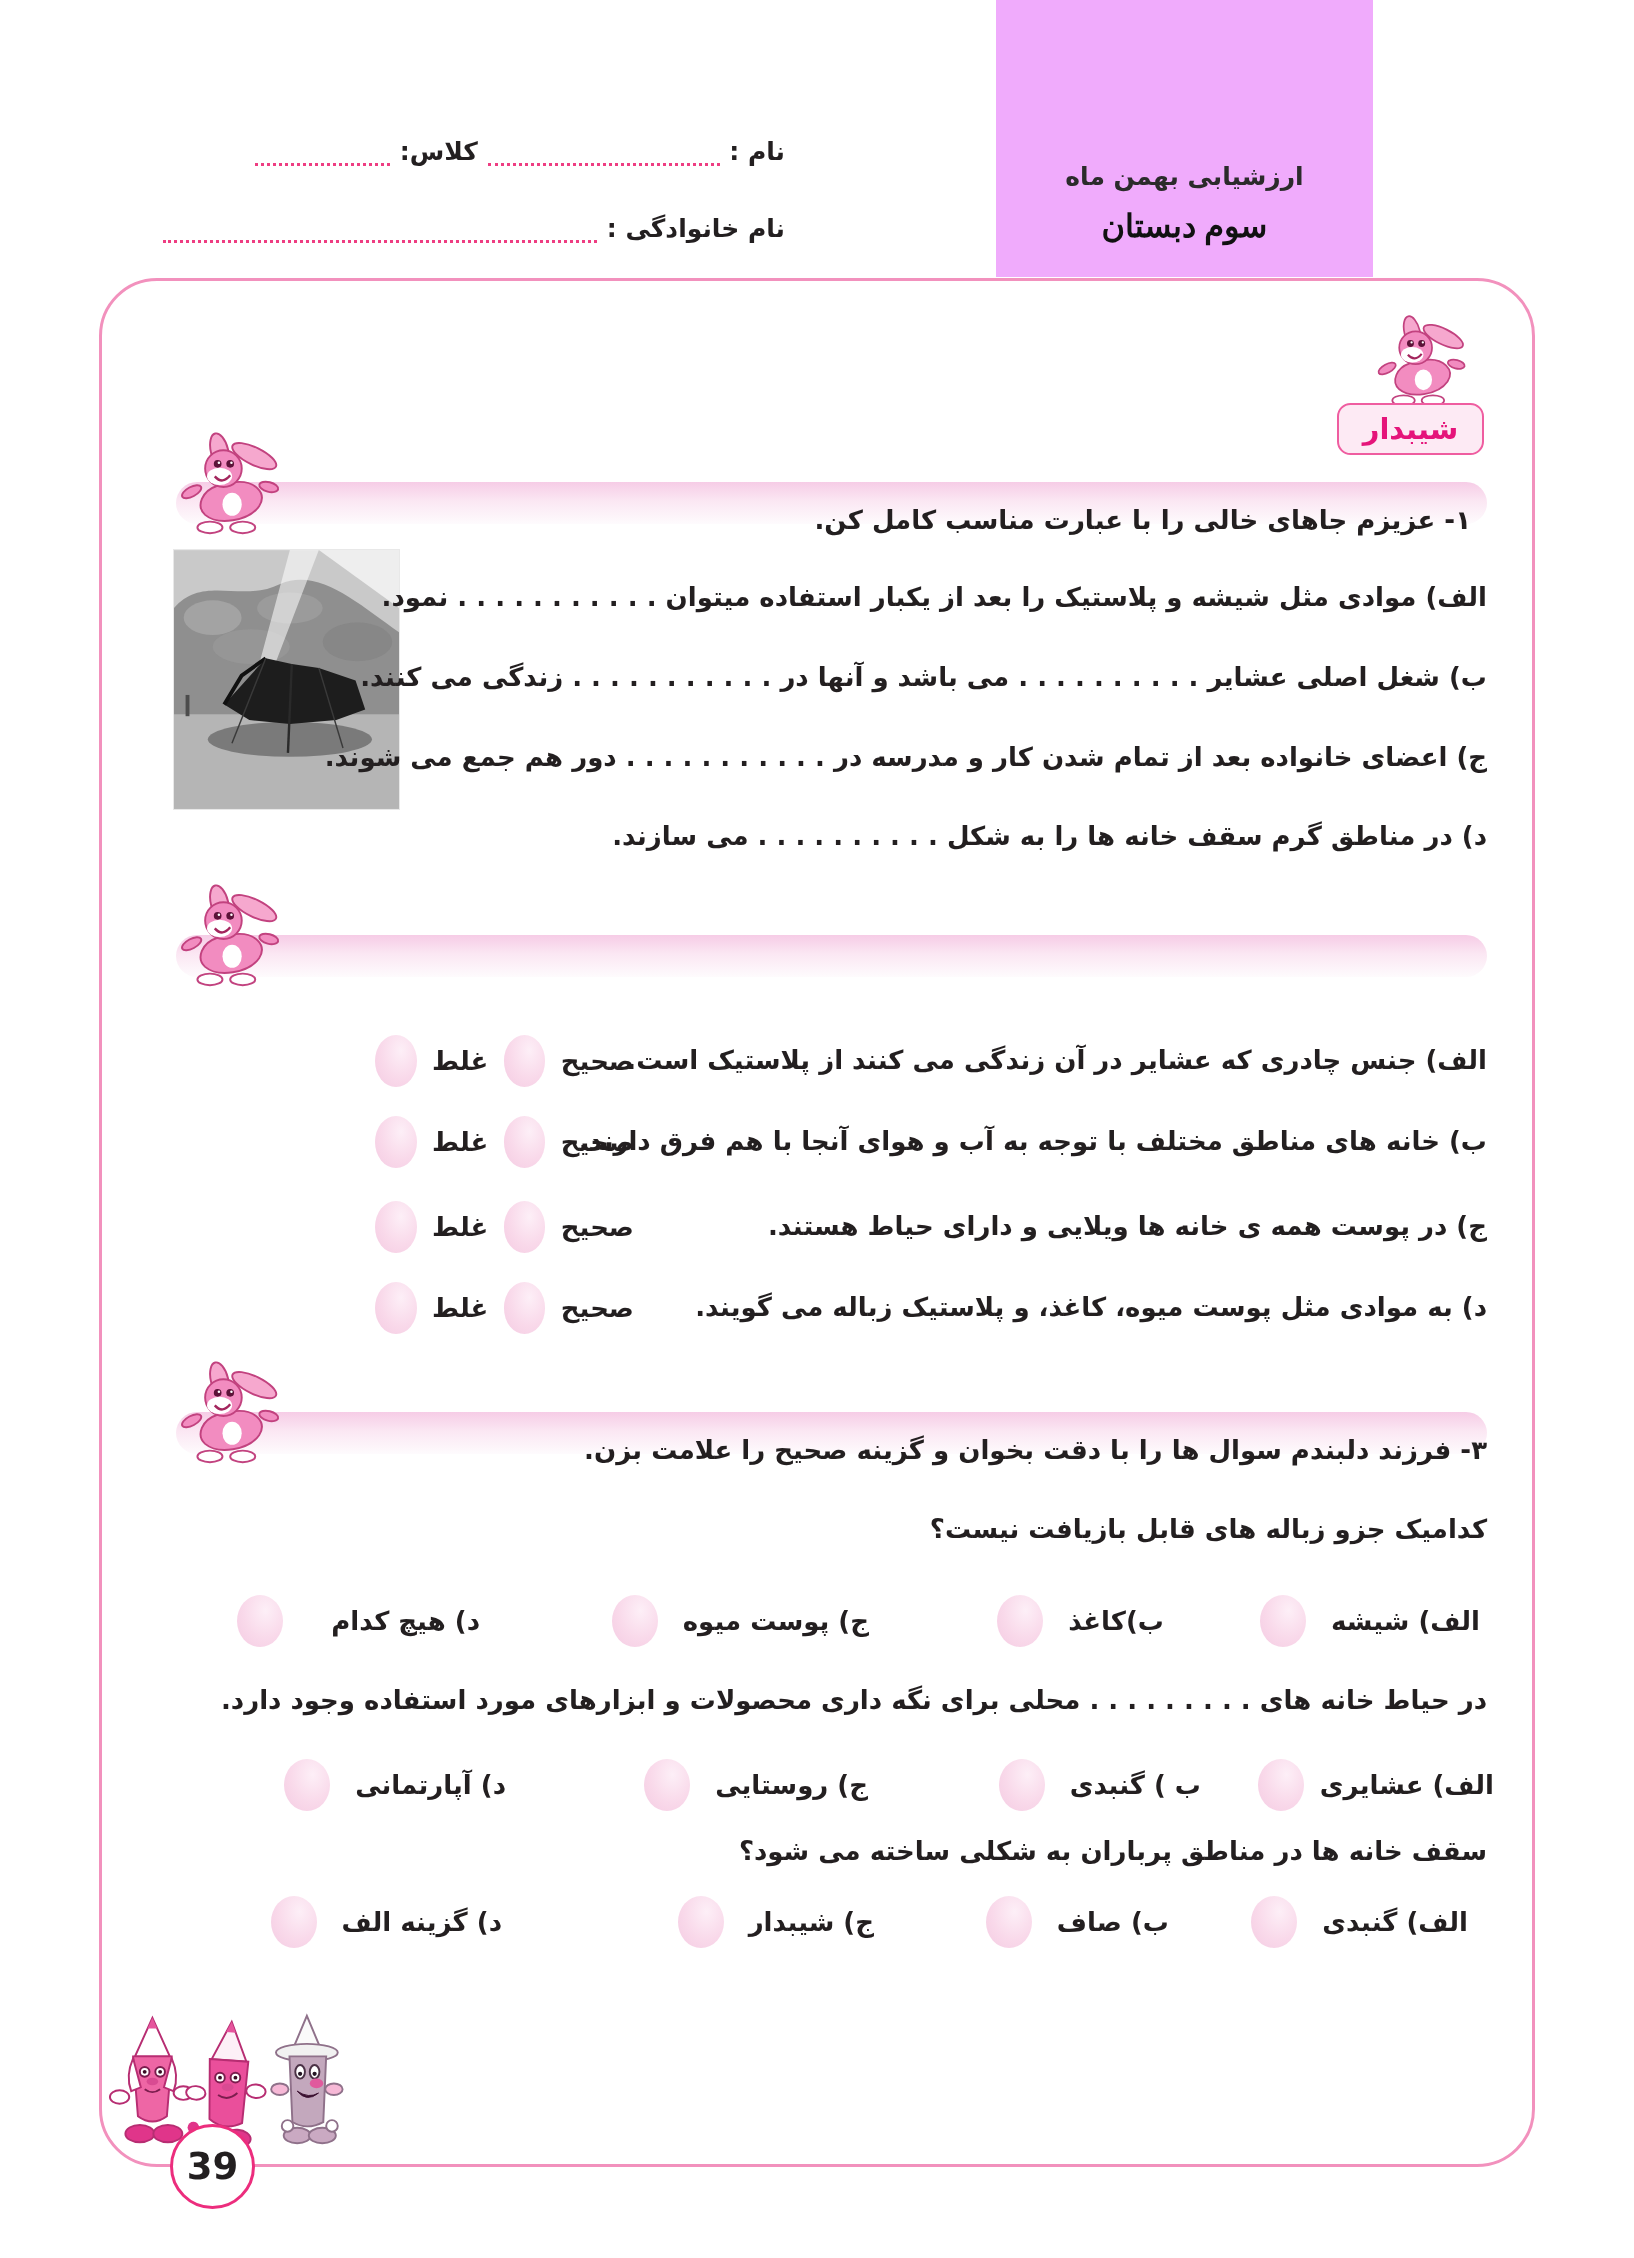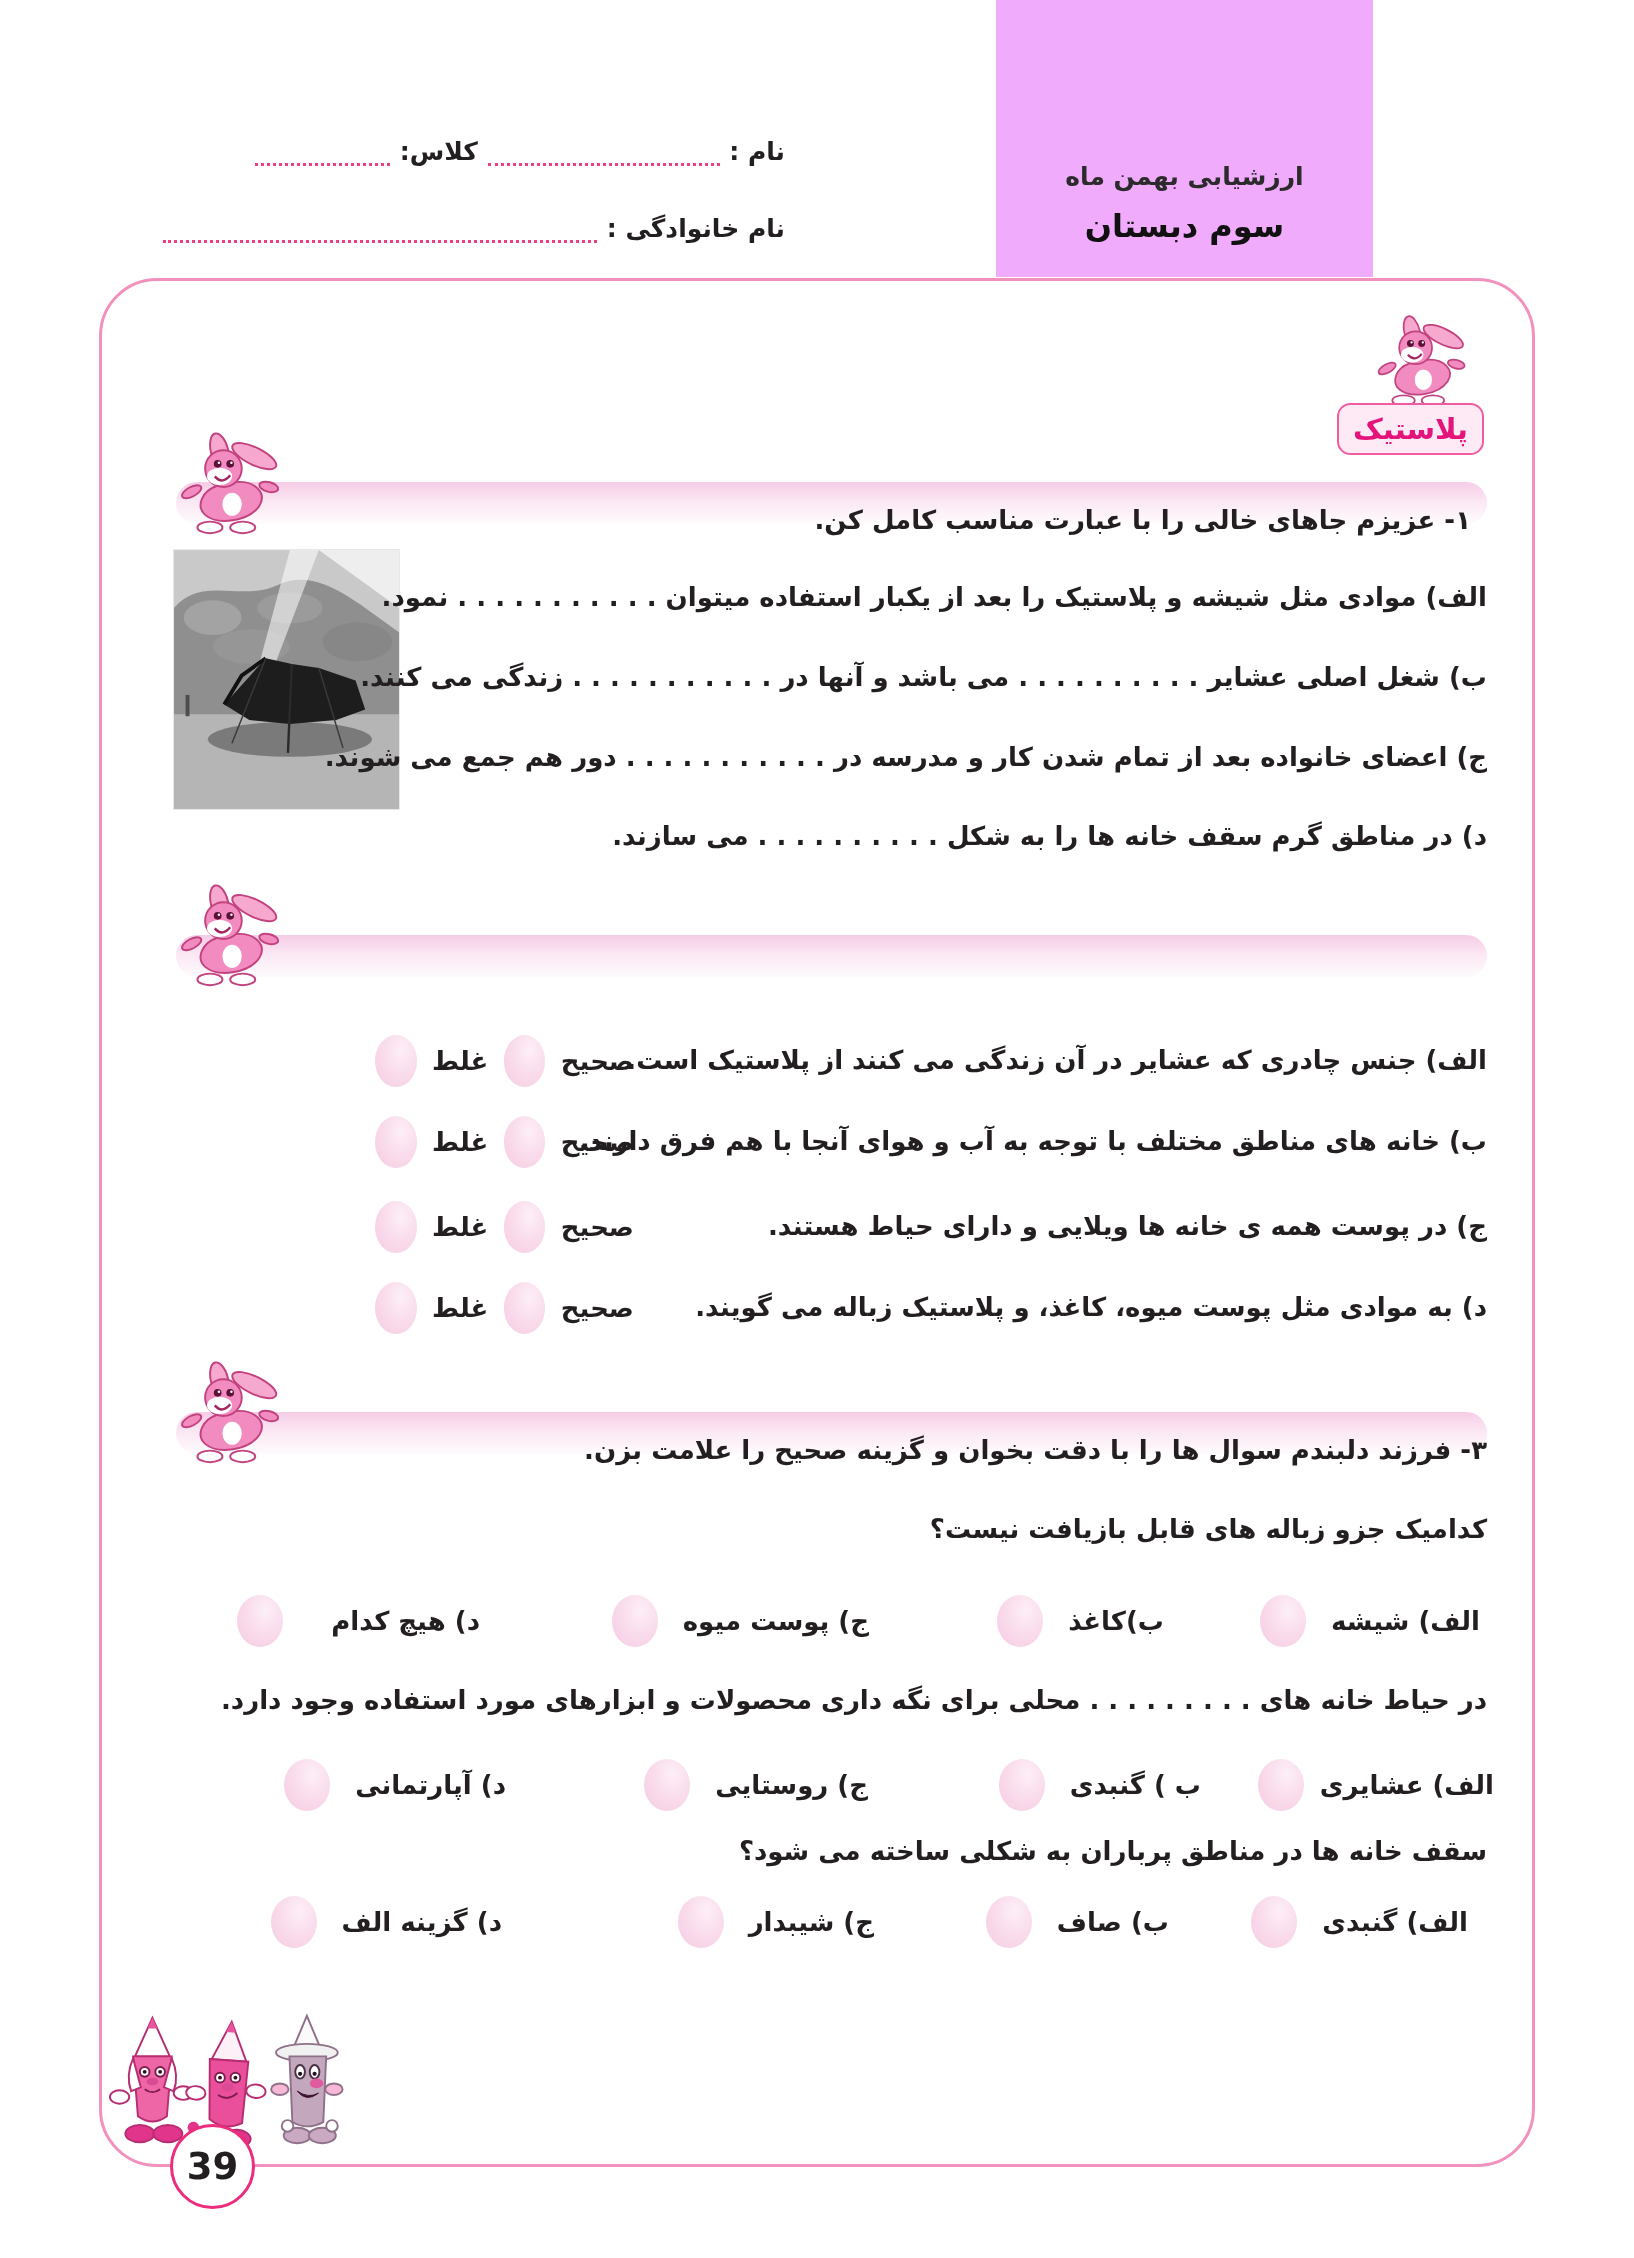--- a/index.html
+++ b/index.html
@@ -4,21 +4,21 @@
 <style>
   html,body{margin:0;padding:0;background:#fff;}
   .page{position:relative;width:1635px;height:2258px;background:#ffffff;
         font-family:"DejaVu Sans",sans-serif;color:#231f20;overflow:hidden;}
   .abs{position:absolute;}
   .fa{direction:rtl;unicode-bidi:embed;}
   .nowrap{white-space:nowrap;}
   
   .pink-block{background:#f0abfc;}
   .hdr-line{font-size:25px;font-weight:600;text-align:center;color:#2b2b2b;}
-  .hdr-grade{font-size:32px;font-weight:800;text-align:center;color:#111;}
+  .hdr-grade{font-size:32px;font-weight:800;text-align:center;color:#111;font-family:Liberation Serif, serif;}
   .name-row{display:flex;direction:rtl;align-items:flex-end;gap:9.7px;font-size:25px;font-weight:600;}
   .dots{border-bottom:3.9px dotted #ee3d82;height:23px;display:inline-block;}
   
   .main-box{border:3.9px solid #f291bd;border-radius:58px;background:#fff;}
   
   .badge{border:2.9px solid #ef5da0;border-radius:13.5px;background:#fdeaf4;
          display:flex;align-items:center;justify-content:center;
          font-size:29px;font-weight:800;color:#e5147a;}
   
   .bar{background:linear-gradient(180deg,#f6cce6 0%,#fbe7f3 45%,#fefbfd 100%);border-radius:21px;}
@@ -80,21 +80,21 @@
   <div class="abs name-row" style="left:159px;top:214px;width:626px;">
     <span class="fa nowrap">نام خانوادگی :</span>
     <span class="dots" style="width:434px;"></span>
   </div>
 
   <div class="abs main-box" style="left:99px;top:278px;width:1430px;height:1883px;"></div>
 
   <svg class="abs" style="left:1369px;top:315px;width:114px;height:95px;" viewBox="0 0 120 110">
       <use href="#bunny"></use>
     </svg>
-  <div class="abs badge fa" style="left:1337px;top:403px;width:143px;height:48px;">پلاستیک</div>
+  <div class="abs badge fa" style="left:1337px;top:403px;width:143px;height:48px;">شیبدار</div>
 
   <div class="abs bar" style="left:176px;top:482px;width:1311px;height:42px;"></div>
   <svg class="abs" style="left:177px;top:432px;width:116px;height:106px;" viewBox="0 0 120 110">
       <use href="#bunny"></use>
     </svg>
   <div class="abs sec-title fa nowrap" style="right:164px;top:505px;">۱- عزیزم جاهای خالی را با عبارت مناسب کامل کن.</div>
 
   <svg class="abs photo-frame" style="left:174px;top:550px;width:225px;height:259px;" viewBox="0 0 233 268">
     <rect width="233" height="268" fill="#c9c9c9"></rect>
     <path d="M0,60 C30,25 70,55 110,35 C150,18 190,55 233,85 L233,175 L0,205 Z" fill="#8f8f8f"></path>

